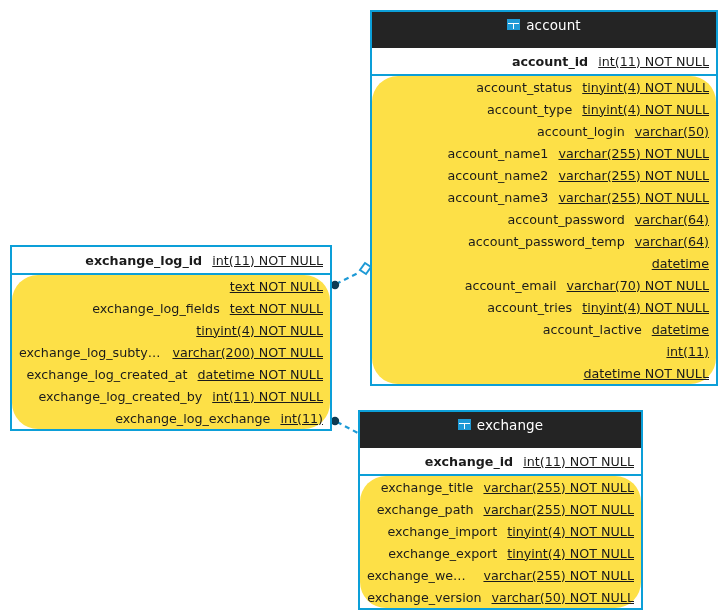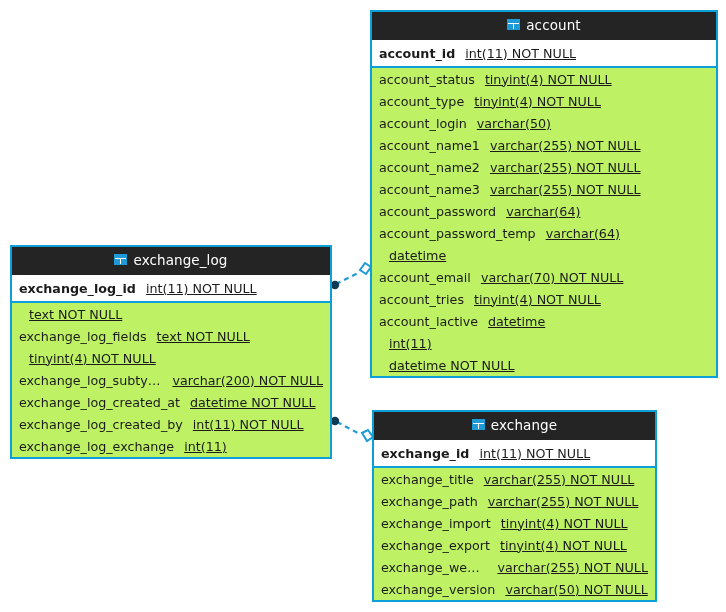--- a/index.html
+++ b/index.html
@@ -39,21 +39,21 @@
     position: absolute;
     border: 2px solid #0c9fd8;
     background: #ffffff;
     box-sizing: border-box;
     z-index: 2;
   }
 
   .entity-header {
     background: #242424;
     color: #ffffff;
-    height: 28px;
+    height: 36px;
     line-height: 24px;
     text-align: center;
     font-size: 13.5px;
     letter-spacing: 0.1px;
     position: relative;
     white-space: nowrap;
     overflow: hidden;
   }
 
   .entity-header .hdr-inner {
@@ -91,27 +91,28 @@
     width: 1px;
     background: #ffffff;
   }
 
   .pk-block {
     border-bottom: 2px solid #0c9fd8;
     background: #ffffff;
   }
 
   .fields-block {
-    background: #bef264;
+    background: #fde047;
+    border-radius: 26px;
   }
 
   .field-row {
     display: flex;
     align-items: center;
-    justify-content: flex-start;
+    justify-content: flex-end;
     height: 22px;
     padding: 0 7px;
     font-size: 12.7px;
     color: #1b1b1b;
     white-space: nowrap;
     box-sizing: border-box;
   }
   .pk-block .field-row {
     height: 26px;
     font-weight: bold;
@@ -127,21 +128,21 @@
     color: #1b1b1b;
     text-decoration: underline;
   }
   .pk-block .field-row .ftype {
     font-weight: normal;
   }
 
   
   #entity-account      { left: 370px; top: 10px;  width: 348px; }
   #entity-exchange-log { left: 10px;  top: 245px; width: 322px; }
-  #entity-exchange     { left: 372px; top: 410px; width: 285px; }
+  #entity-exchange     { left: 358px; top: 410px; width: 285px; }
 </style>
 </head>
 <body>
 
 <div id="canvas">
 
   <svg id="relations" viewBox="0 0 726 612" width="726" height="612" xmlns="http://www.w3.org/2000/svg">
 
     <g>
       <line x1="336" y1="284" x2="358" y2="273" stroke="#1e9ad6" stroke-width="2.2" stroke-dasharray="5,4"></line>
@@ -220,26 +221,20 @@
       <div class="field-row">
           <span class="ftype">int(11)</span>
         </div>
       <div class="field-row">
           <span class="ftype">datetime NOT NULL</span>
         </div>
     </div>
   </div>
 
   <div class="entity" id="entity-exchange-log">
-    <div class="entity-header">
-      <span class="hdr-inner">
-        <span class="table-icon"></span>
-        <span>exchange_log</span>
-      </span>
-    </div>
     <div class="pk-block">
       <div class="field-row">
         <span class="fname">exchange_log_id</span>
         <span class="ftype">int(11) NOT NULL</span>
       </div>
     </div>
     <div class="fields-block">
       <div class="field-row">
           <span class="ftype">text NOT NULL</span>
         </div>

